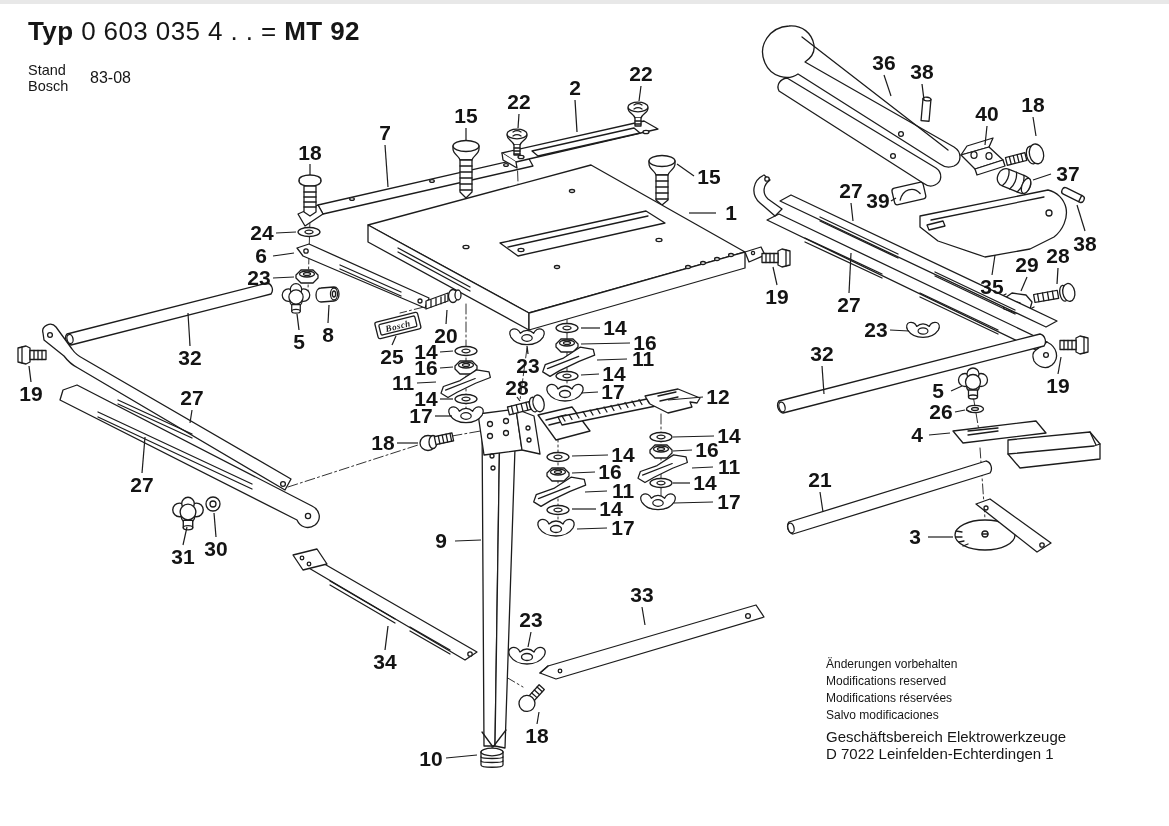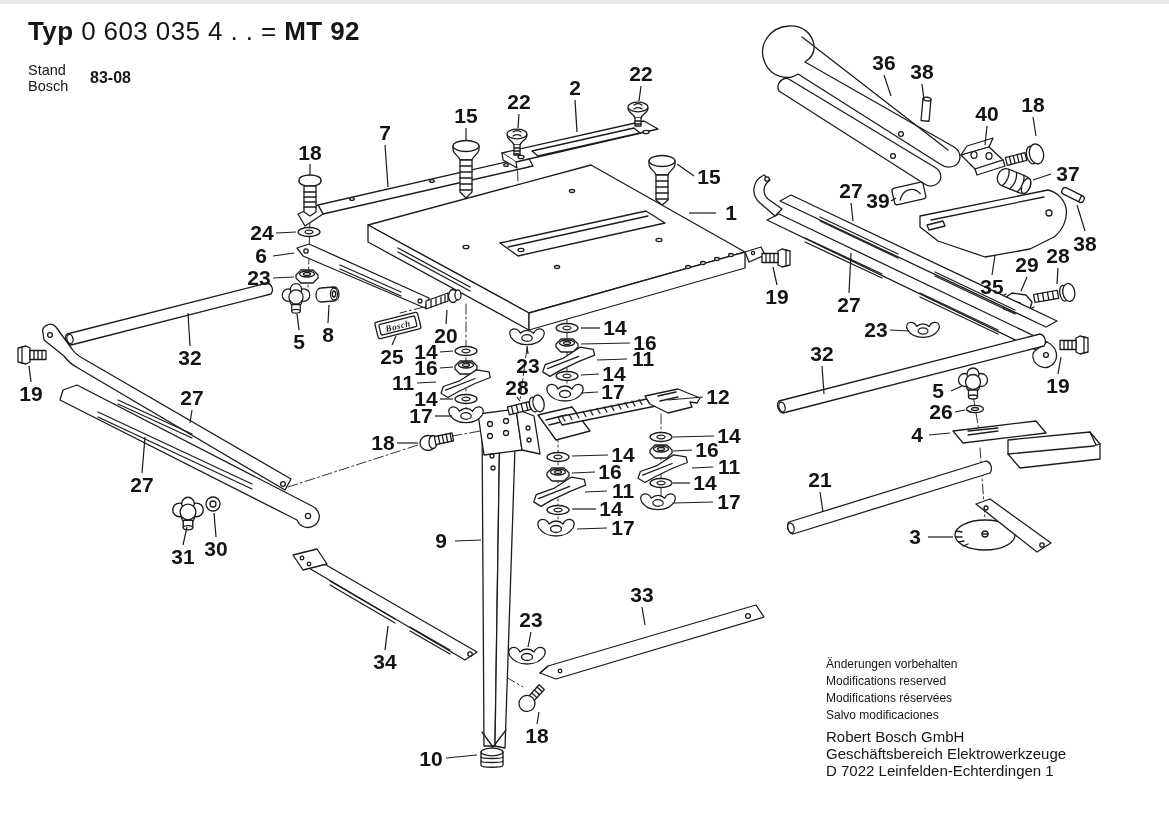--- a/index.html
+++ b/index.html
@@ -5,21 +5,21 @@
   html,body { margin:0; padding:0; background:#e8e8e8; }
   .page {
     position:relative; width:1169px; height:826px; margin:4px auto;
     background:#ffffff; color:#161616;
     font-family:"Liberation Sans", sans-serif;
     overflow:hidden;
   }
   .title { position:absolute; left:28px; top:12px; font-size:26px; letter-spacing:0.4px; white-space:nowrap; }
   .title .b { font-weight:bold; }
   .stand-block { position:absolute; left:28px; top:58px; font-size:14.5px; line-height:16px; }
-  .issue-date { position:absolute; left:90px; top:65px; font-size:16px;font-weight:bold; }
+  .issue-date { position:absolute; left:90px; top:65px; font-size:16px; }
   .footer-notes { position:absolute; left:826px; top:652px; font-size:12px; line-height:17px; }
   .footer-co { position:absolute; left:826px; top:724px; font-size:15px; line-height:17px; }
   svg.art { position:absolute; left:0; top:0; }
   svg text.plabel {
     font-family:"Liberation Sans", sans-serif;
     font-size:21px; font-weight:bold;
     text-anchor:middle; fill:#141414; stroke:none;
   }
   svg text.bosch {
     font-family:"Liberation Serif", serif;
@@ -560,18 +560,17 @@
       </g>
   </svg>
 
   <div class="footer-notes">
     <div>Änderungen vorbehalten</div>
     <div>Modifications reserved</div>
     <div>Modifications réservées</div>
     <div>Salvo modificaciones</div>
   </div>
   <div class="footer-co">
-    <div>Robert Bosch GmbH</div>
     <div>Geschäftsbereich Elektrowerkzeuge</div>
     <div>D 7022 Leinfelden-Echterdingen 1</div>
   </div>
 
 </div>
 
 </body></html>

